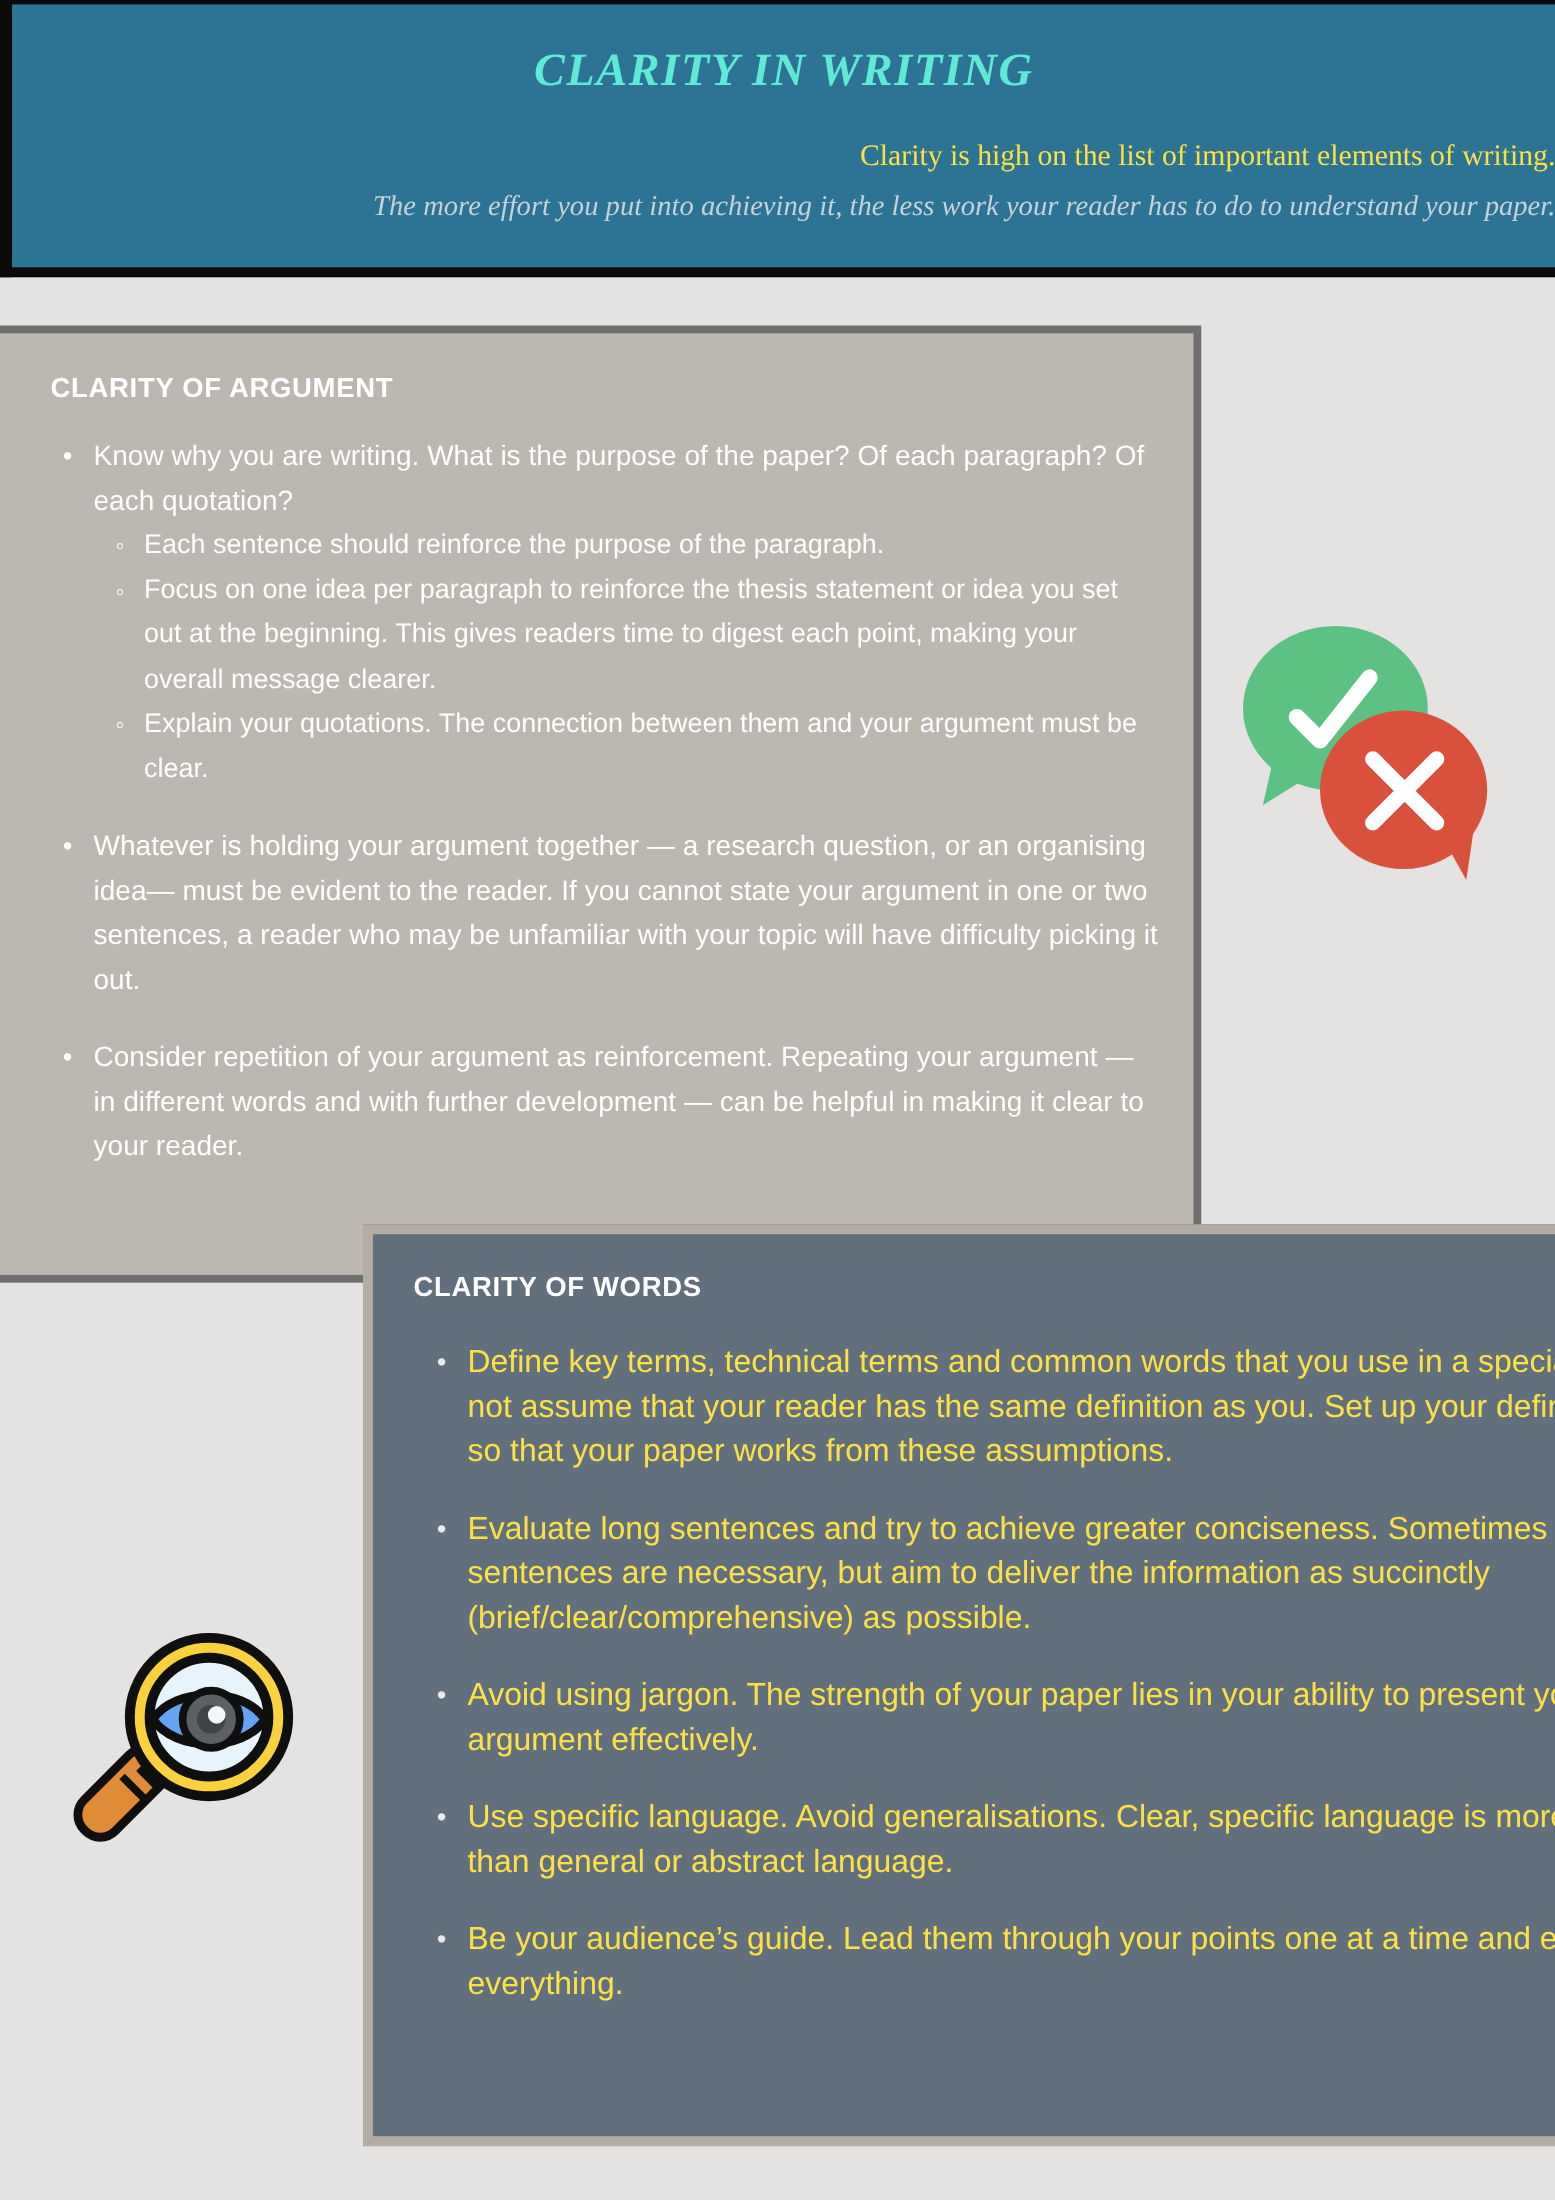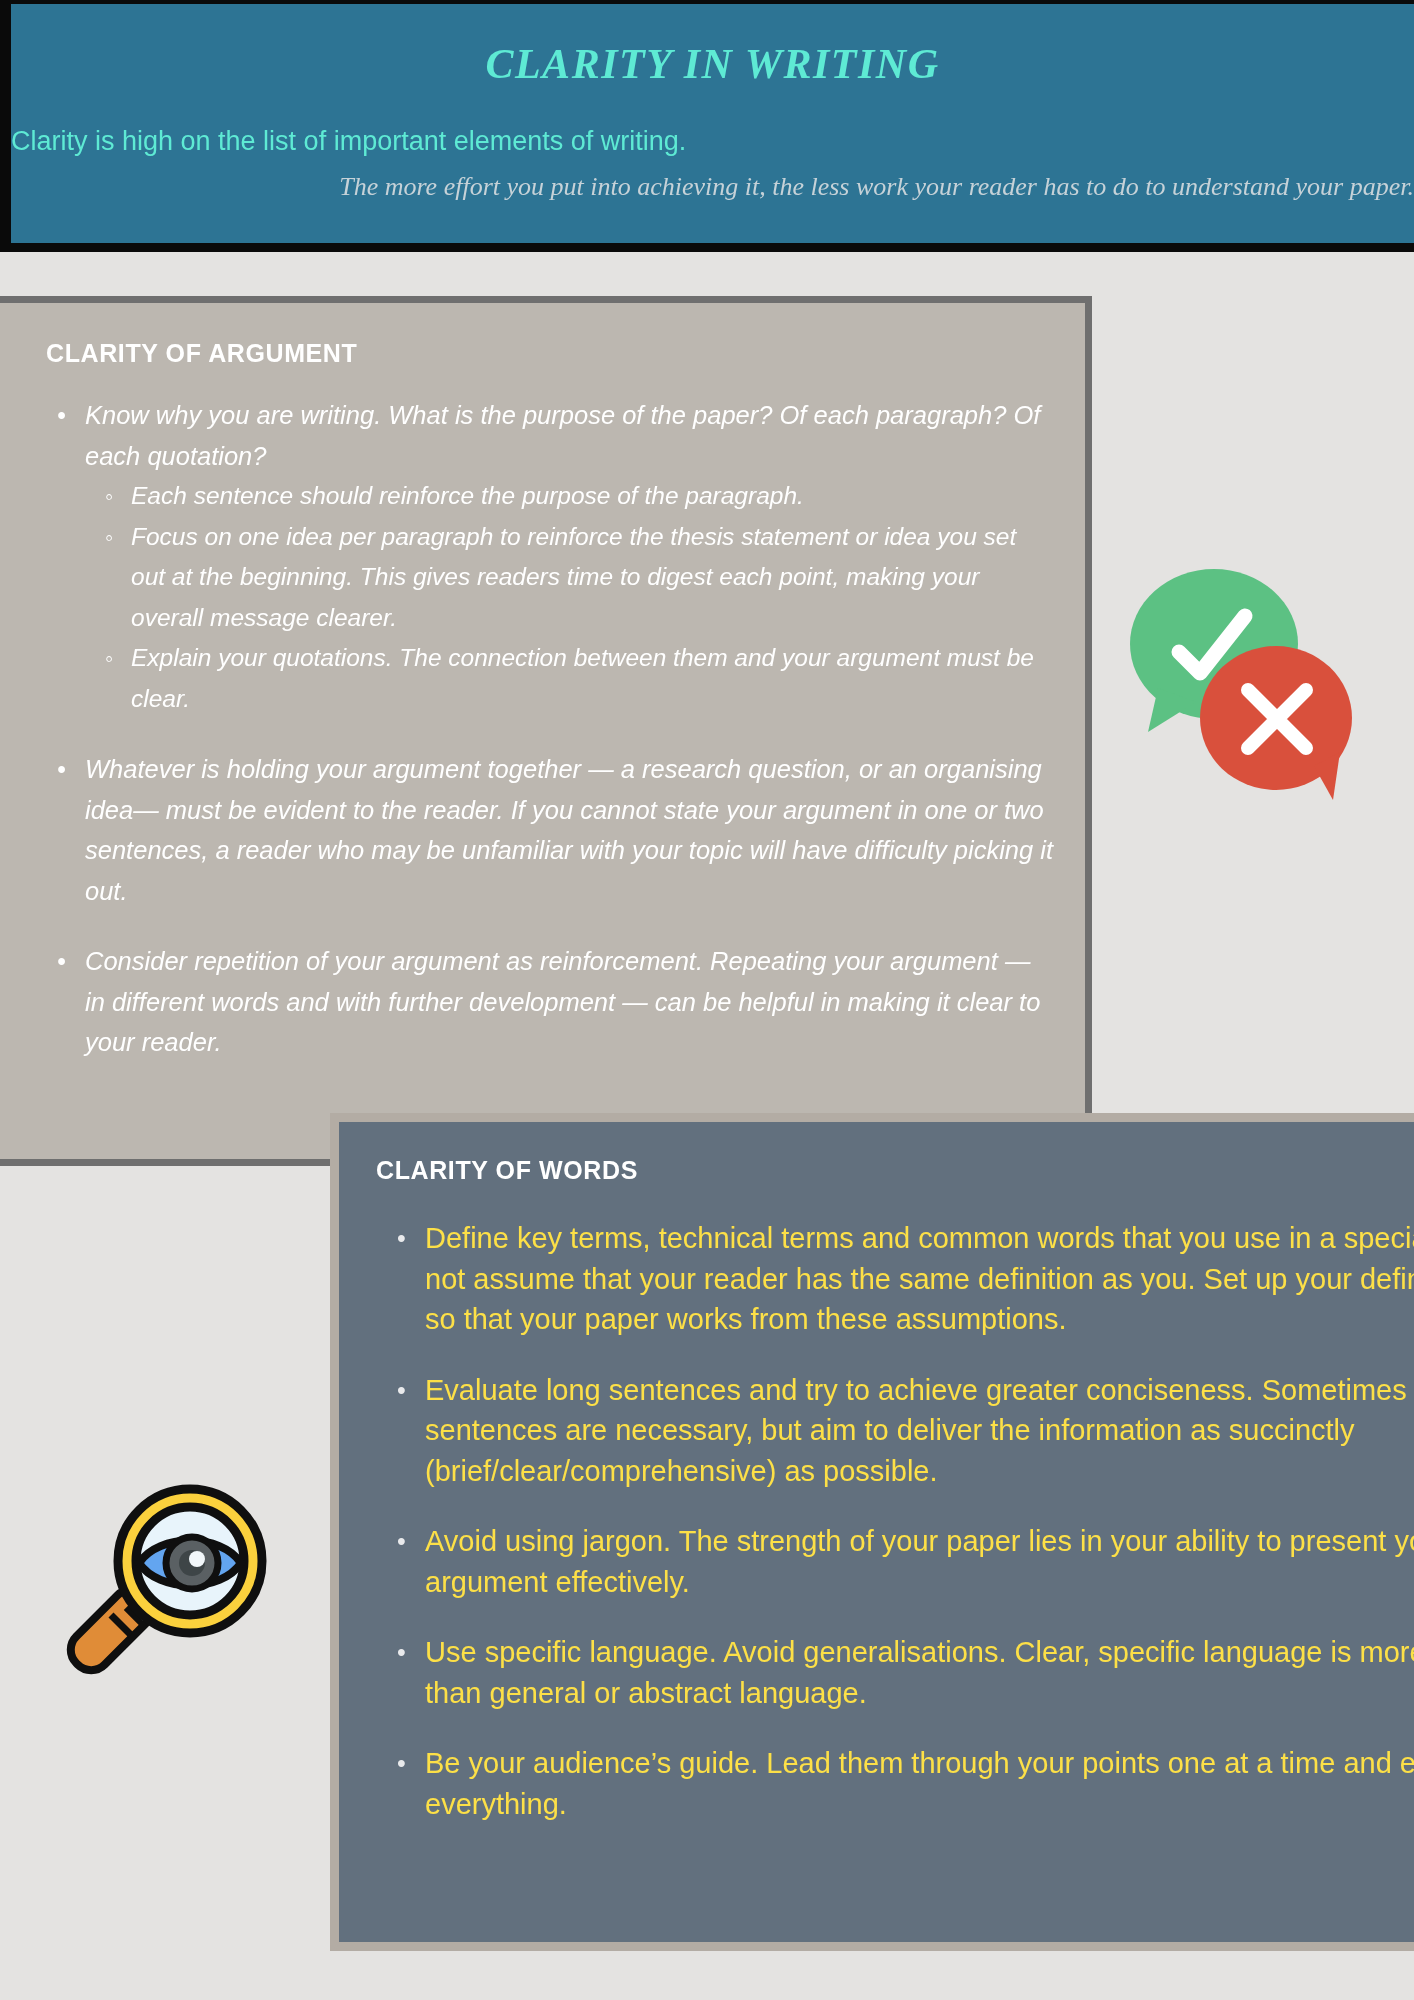--- a/index.html
+++ b/index.html
@@ -39,24 +39,24 @@
     font-weight: bold;
     font-size: 42px;
     letter-spacing: 1.5px;
     color: #5eead4;
   }
   #header-sub1 {
     position: absolute;
     left: 0;
     right: 0;
     top: 122px;
-    text-align: left;
-    font-family: Liberation Sans, sans-serif;
+    text-align: right;
+    font-family: Liberation Serif, serif;
     font-size: 27px;
-    color: #5eead4;
+    color: #fde047;
   }
   #header-sub2 {
     position: absolute;
     left: 0;
     right: 0;
     top: 168px;
     text-align: right;
     font-family: "Liberation Serif", serif;
     font-style: italic;
     font-size: 26px;
@@ -84,21 +84,20 @@
     color: #ffffff;
   }
   #argument-list {
     position: absolute;
     left: 44px;
     top: 92px;
     right: 28px;
     margin: 0;
     padding: 0 0 0 42px;
     list-style: none;
-    font-style: italic;
   }
   #argument-list > li {
     position: relative;
     color: #ffffff;
     font-size: 25.5px;
     line-height: 40.5px;
     margin-bottom: 30px;
   }
   #argument-list > li::before {
     content: "\2022";

